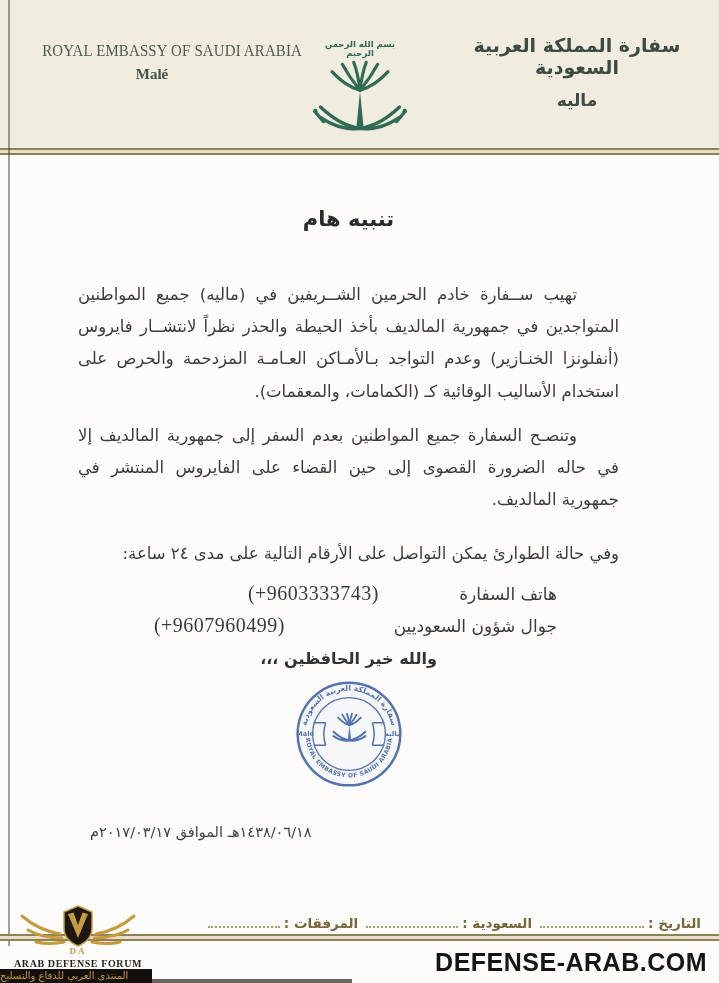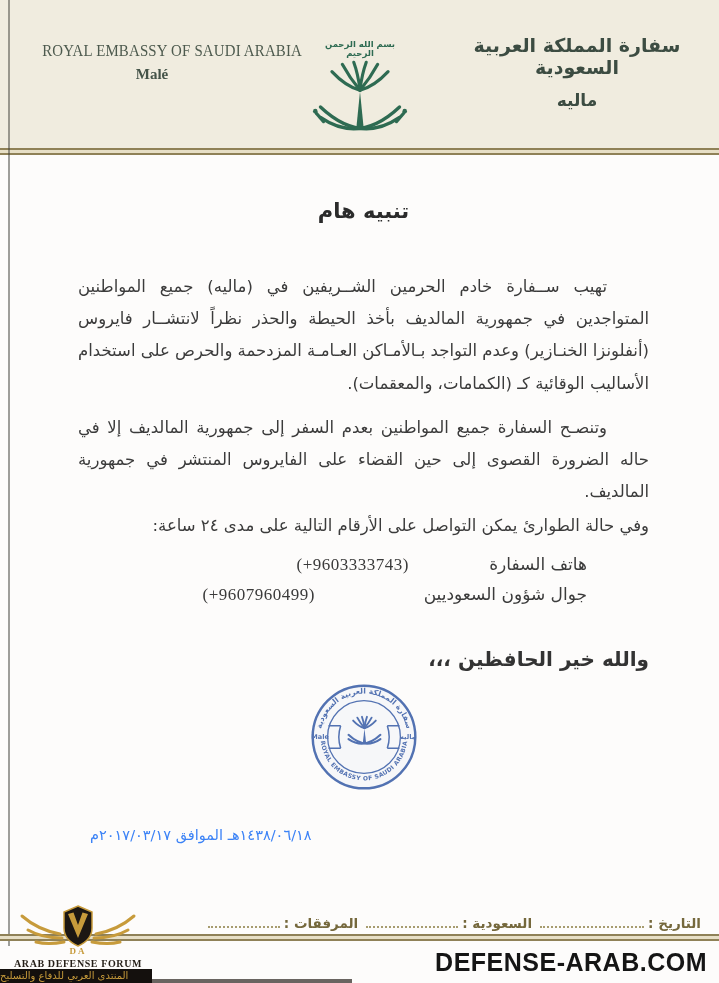--- a/index.html
+++ b/index.html
@@ -15,37 +15,37 @@
   .bismillah{font-size:8.5px;font-weight:bold;line-height:1.1;width:78px;margin:6px auto 0;direction:rtl;}
   .embassy-ar{position:absolute;right:24px;top:34px;width:236px;text-align:center;color:#3c4c42;direction:rtl;}
   .embassy-ar-1{font-size:19px;font-weight:bold;}
   .embassy-ar-2{font-size:17px;font-weight:bold;margin-top:12px;letter-spacing:3px;}
   .gold-rule{position:absolute;left:0;right:0;height:3px;background:#e7dfc6;
              border-top:2px solid #8f8157;border-bottom:2px solid #8f8157;}
   .rule-top{top:148px;}
   .rule-bottom{bottom:42px;}
   .scan-edge{position:absolute;left:8px;top:0;width:2px;height:946px;background:#3f3f39;opacity:.5;}
   
-  .body{position:absolute;top:147px;left:0;right:0;padding:0 70px 0 78px;}
+  .body{position:absolute;top:155px;left:0;right:0;padding:0 100px 0 78px;}
   .title{margin-top:52px;text-align:center;direction:rtl;font-size:21px;font-weight:bold;color:#2b2b2b;}
   .para{direction:rtl;text-align:justify;font-size:16.5px;line-height:1.95;color:#3b3b3b;margin:0;}
   .p1{margin-top:48px;text-indent:42px;}
   .p2{margin-top:12px;text-indent:42px;}
-  .p3{margin-top:2px;}
+  .p3{margin-top:22px;}
   .contacts{margin-top:12px;}
   .contact-row{direction:rtl;display:flex;align-items:baseline;padding-right:62px;
                font-size:17px;margin-top:9px;color:#3b3b3b;}
   .contact-label{display:inline-block;min-width:178px;}
   .contact-row:nth-child(2) .contact-label{min-width:272px;}
-  .contact-number{font-family:"Liberation Serif",serif;font-size:17px;letter-spacing:.5px;}
-  .closing{margin-top:42px;direction:rtl;font-size:20px;font-weight:bold;color:#333;}
+  .contact-number{font-family:"Liberation Serif",serif;font-size:20px;letter-spacing:.5px;}
+  .closing{margin-top:12px;text-align:center;direction:rtl;font-size:16px;font-weight:bold;color:#333;}
   .stamp-wrap{margin-top:10px;display:flex;justify-content:center;}
   .stamp-wrap svg{opacity:.88;}
   .date-line{margin-top:34px;direction:rtl;text-align:left;padding-left:12px;
-             font-size:14.5px;color:#3b82f6;letter-spacing:.5px;}
+             font-size:14.5px;color:#404040;letter-spacing:.5px;}
   
   .footer-fields{position:absolute;left:16px;right:18px;bottom:52px;display:flex;direction:rtl;
                  align-items:flex-end;gap:8px;color:#75683c;font-size:13.5px;}
   .field{display:flex;align-items:flex-end;}
   .flabel{white-space:nowrap;font-weight:bold;}
   .dots{border-bottom:2px dotted #a79c6f;margin:0 4px 3px 0;}
   .f-num .dots{width:208px;} .f-date .dots{width:104px;} .f-match .dots{width:92px;} .f-attach .dots{width:72px;}
   
   .forum-logo{position:absolute;left:4px;bottom:14px;width:148px;text-align:center;}
   .forum-en{font-family:"Liberation Serif",serif;font-size:10px;font-weight:bold;color:#241e17;letter-spacing:.6px;}

